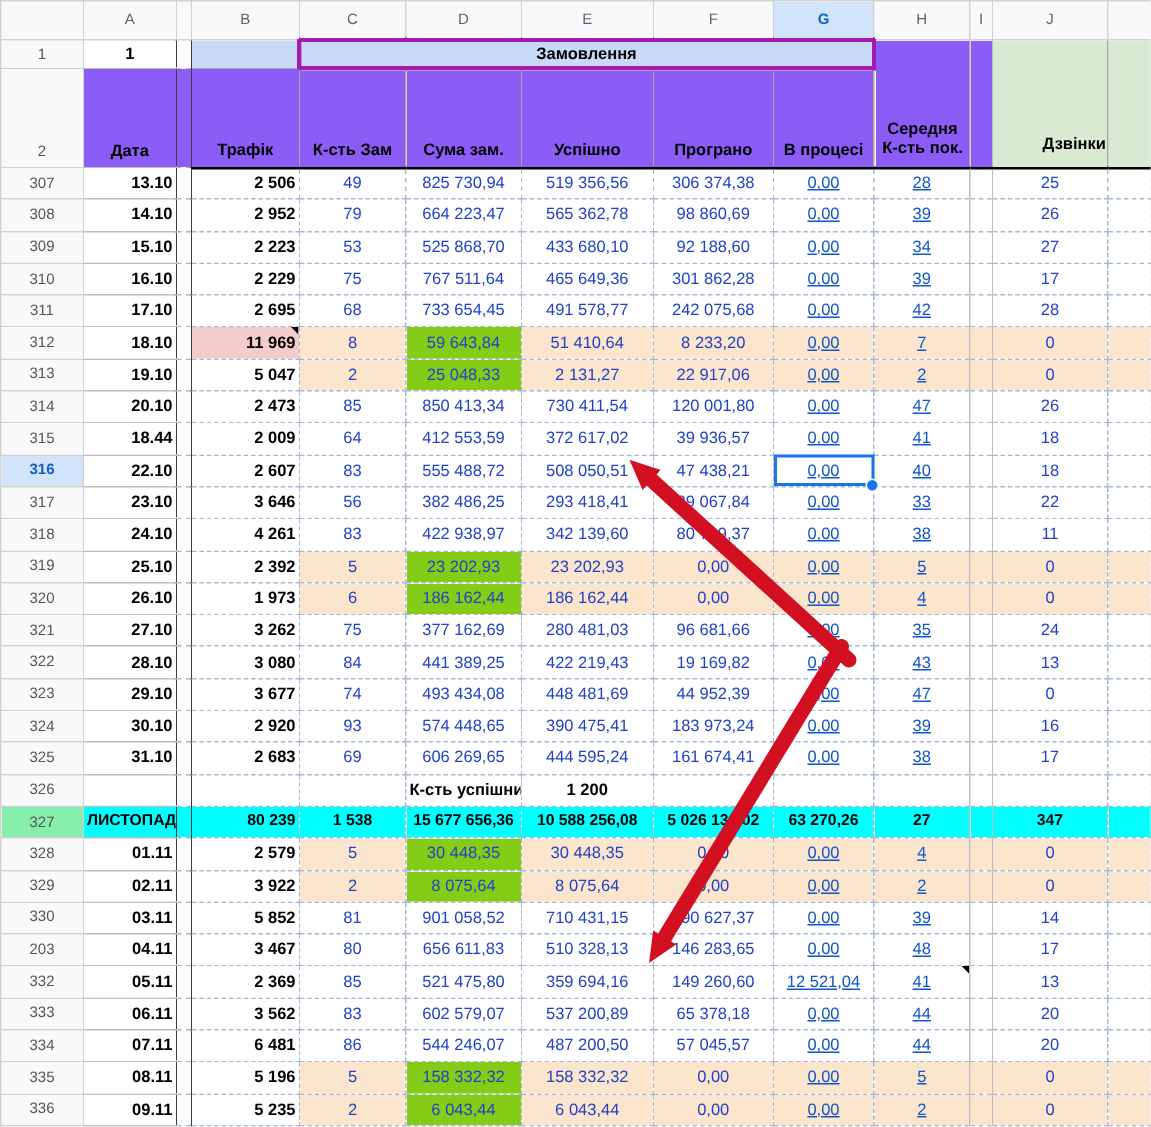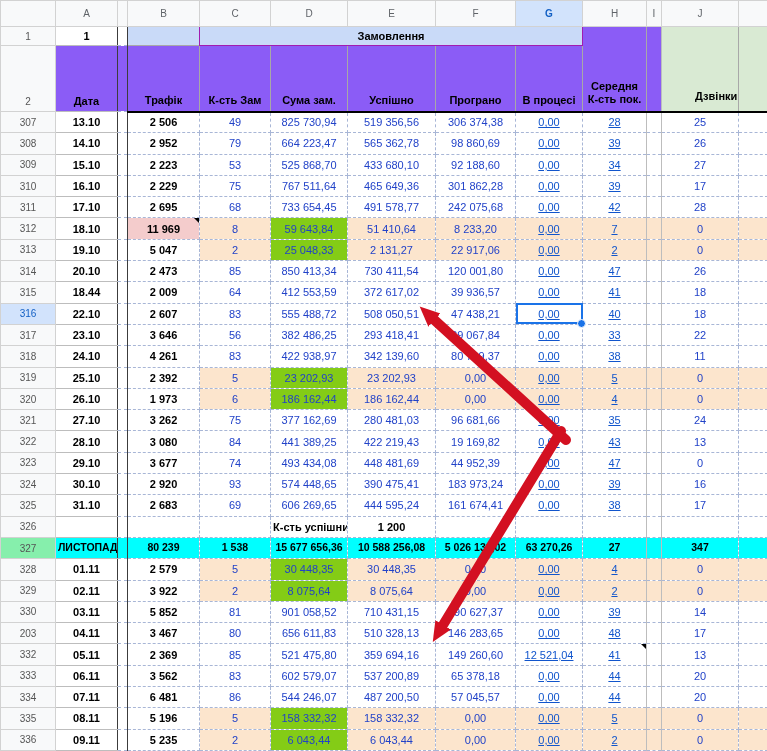--- a/index.html
+++ b/index.html
@@ -9,41 +9,41 @@
   table { border-collapse:collapse; table-layout:fixed; width:767px; }
   td { border:1px dashed #a8b6d6; padding:0 2px; font-size:11px; text-align:center;
        vertical-align:middle; white-space:nowrap; overflow:hidden; position:relative;
        color:#000; background:#fff; height:21.3px; line-height:1.1; }
   
   tr.lett td { height:26px; background:#f8f9fa; border:1px solid #d2d2d2; color:#5f6368; font-size:10px; }
   td.corner { background:#f8f9fa; border:1px solid #d2d2d2; }
   .lsel { background:#d2e3fc !important; color:#1360c4 !important; font-weight:700; }
   
   td.gut { background:#f8f9fa; border:1px solid #d2d2d2; color:#555; font-size:10px; }
-  .gutsel { background:#d2e3fc !important; color:#1360c4 !important; font-weight:400; }
+  .gutsel { background:#d2e3fc !important; color:#1360c4 !important; font-weight:700; }
   
   tr.r1 td { height:19px; }
   tr.r2 td { height:66px; vertical-align:bottom; padding-bottom:4px; }
   .hdr { font-weight:700; background:#8b5cf6; border:1px solid #a8a8a8; border-bottom:2px solid #000;
          vertical-align:bottom; padding-bottom:5px; }
   .a1 { font-weight:700; border:1px solid #bdbdbd; }
-  .band { font-weight:700; border:1px solid #a21caf; vertical-align:middle; }
+  .band { font-weight:700; border:3px solid #a21caf; vertical-align:middle; }
   .hdrblue { background:#c9daf8 !important; }
   .hdrgreen { background:#d9ead3 !important;padding-left:33px; }
   .wrap2 { white-space:normal; line-height:1.15; }
   tr.r1 td.cJ, tr.r1 td.cK { padding-bottom:8px; }
   
   td.cA { border:1px solid #bdbdbd; border-right:none; }
   td.cX { border-left:1px solid #3c3c3c; border-right:1px solid #3c3c3c;
           border-top:1px dashed #a8b6d6; border-bottom:1px dashed #a8b6d6; }
   td.cI { border-left:1px solid #bdbdbd; border-right:1px solid #bdbdbd; }
   
   .num { color:#2142c8; }
   .lnk { color:#1155cc; text-decoration:underline; }
-  .bold { font-weight:700; color:#000; }
+  .bold { font-weight:700; color:#000;text-align:right; }
   .pink { background:#f4cccc !important; }
   tr.s-o td.cC, tr.s-o td.cE, tr.s-o td.cF, tr.s-o td.cG,
   tr.s-o td.cH, tr.s-o td.cI, tr.s-o td.cJ, tr.s-o td.cK { background:#fce5cd; }
   tr.s-o td.cD { background:#84cc16;margin-top:26px; }
   tr.s-m td { background:#00ffff; color:#000; font-weight:700; font-size:10.5px; }
   tr.s-m td.cX { background:#00ffff; }
   tr.s-m td.gut { background:#86efac; color:#555; font-weight:400; font-size:10px; }
   tr.s-m td.lnk { color:#000; text-decoration:none; }
   .note-label, .note-value { font-weight:700; color:#000; }
   

